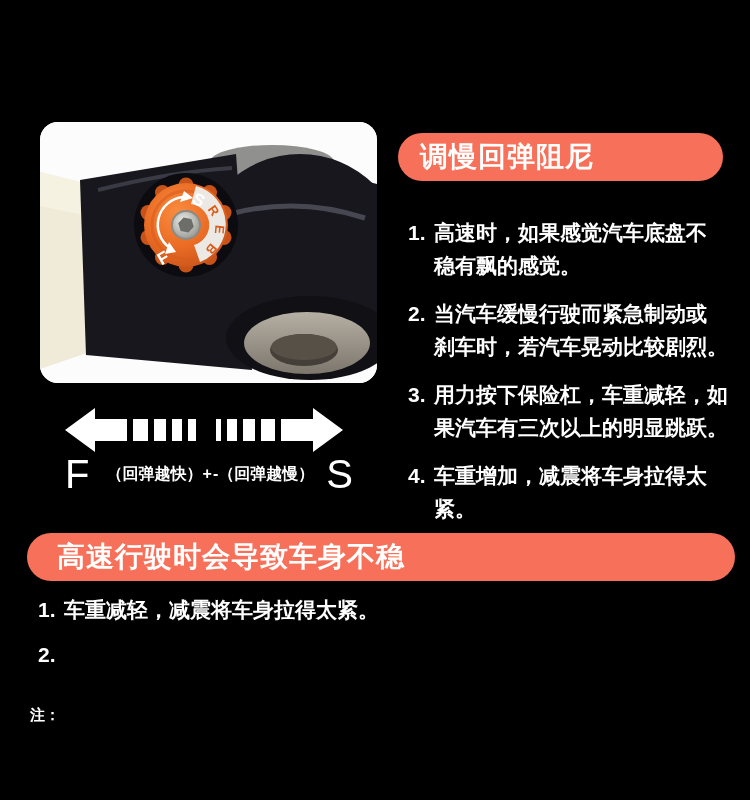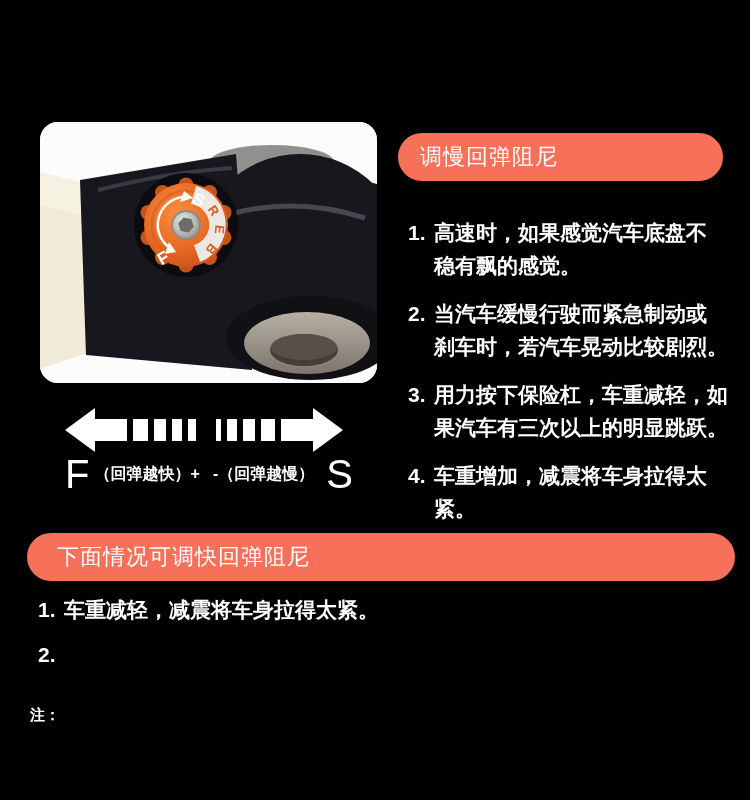--- a/index.html
+++ b/index.html
@@ -12,21 +12,21 @@
   .photo {
     position:absolute; left:40px; top:122px; width:337px; height:261px;
     border-radius:18px; overflow:hidden; background:#fdfdfd;
   }
   .photo svg { display:block; width:100%; height:100%; }
 
   
   .banner {
     position:absolute; background:#F7705A; border-radius:26px;
     display:flex; align-items:center; color:#fff;
-    font-weight:normal; font-size:22px; letter-spacing:1px;
+    font-weight:bold; font-size:28px; letter-spacing:1px;
   }
   .banner-top    { left:398px; top:133px; width:303px; height:48px; padding-left:22px; }
   .banner-bottom { left:27px;  top:533px; width:678px; height:48px; padding-left:30px; }
 
   
   .slow-list {
     position:absolute; left:408px; top:216px; width:335px;
     font-weight:bold; font-size:21px; line-height:33px;
   }
   .item { display:flex; }
@@ -47,21 +47,21 @@
   .b15{width:15px}.b12{width:12px}.b10{width:10px}.b8{width:8px}
   .b5{width:5px; margin-left:20px}.rb10{width:10px}.rb12{width:12px}.rb14{width:14px}
   .tail-r { margin-left:6px; }
 
   .scale-labels {
     position:absolute; left:65px; top:452px; width:288px;
     display:flex; align-items:center;
   }
   .letter { font-size:40px; font-weight:500; line-height:44px; }
   .desc   { font-size:16px; font-weight:bold; }
-  .desc-f { margin-left:5px; }
+  .desc-f { margin-left:17px; }
   .spacer { flex:1; }
   .letter-s { margin-left:12px; }
 
   
   .fast-list {
     position:absolute; left:38px; top:597px; width:660px;
     font-weight:bold; font-size:21px; line-height:26px;
   }
   .fast-list .item { margin-bottom:19px; }
 
@@ -208,21 +208,21 @@
 
   <div class="scale-labels">
     <span class="letter">F</span>
     <span class="desc desc-f">（回弹越快）+</span>
     <span class="spacer"></span>
     <span class="desc">-（回弹越慢）</span>
     <span class="letter letter-s">S</span>
   </div>
 
   <div class="banner banner-bottom">
-    <span>下面情况可调快回弹阻尼</span>
+    <span>高速行驶时会导致车身不稳</span>
   </div>
 
   <div class="fast-list">
     <div class="item">
       <span class="num">1.</span>
       <span class="txt">车重减轻，减震将车身拉得太紧。</span>
     </div>
     <div class="item">
       <span class="num">2.</span>
     </div>

